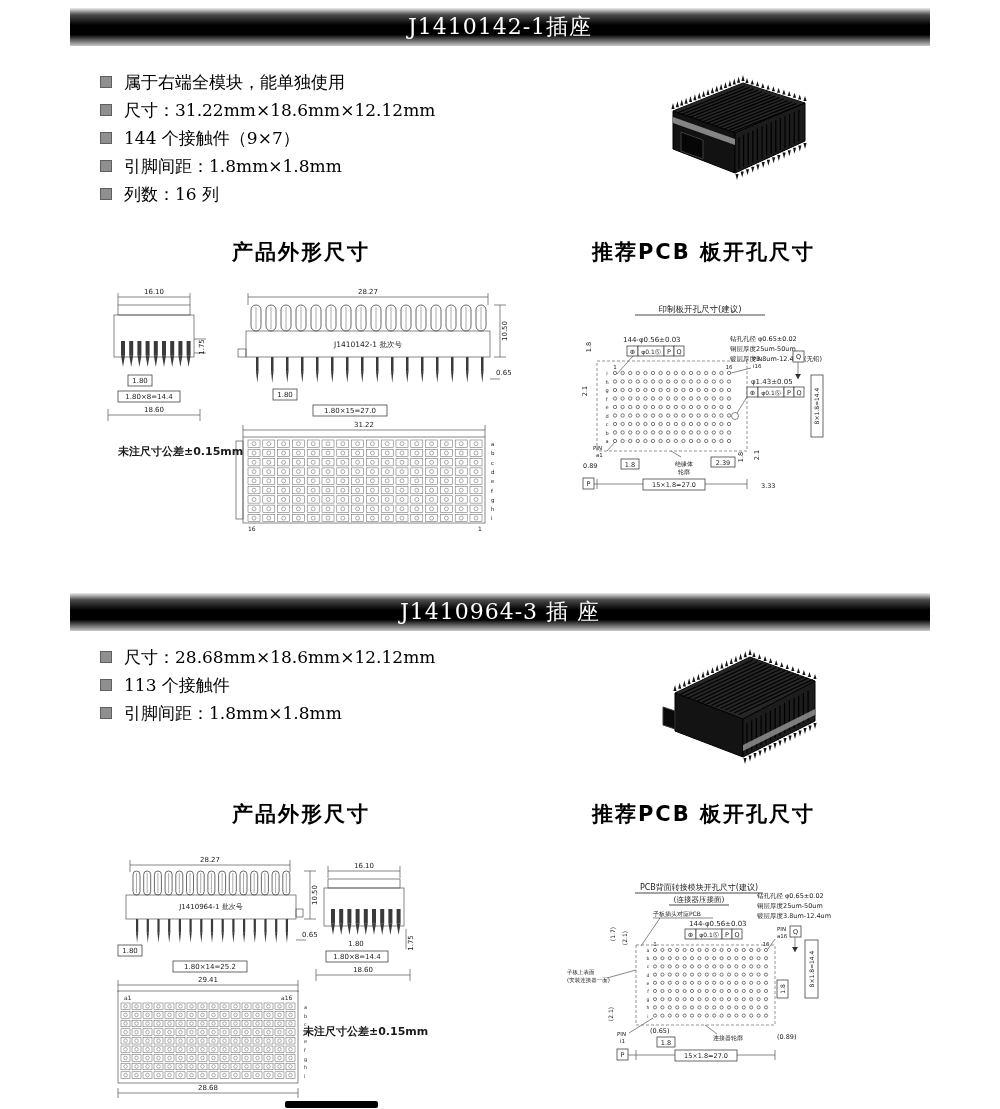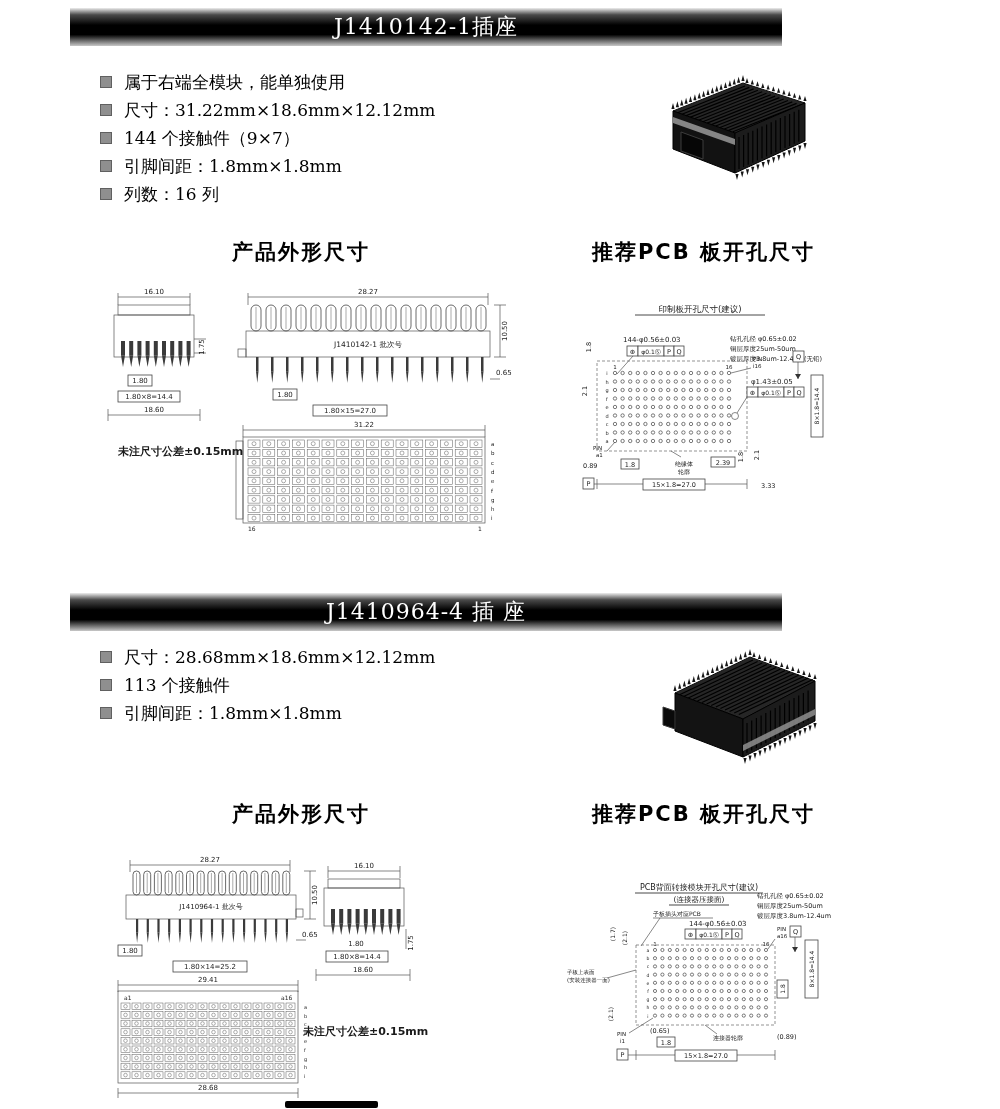--- a/index.html
+++ b/index.html
@@ -1,18 +1,18 @@
 <!DOCTYPE html>
 <html><head>
 <meta charset="utf-8">
 <style>
   html,body{margin:0;padding:0;background:#fff;}
   .page{position:relative;width:1000px;height:1109px;background:#fff;overflow:hidden;
         font-family:"DejaVu Sans",sans-serif;color:#000;}
-  .titlebar{position:absolute;left:70px;width:712px;height:38px;text-align:center;
+  .titlebar{position:absolute;left:70px;width:860px;height:38px;text-align:center;
         background:linear-gradient(180deg,#ededed 0%,#4a4a4a 18%,#000 45%,#000 70%,#c8c8c8 100%);
         color:#fff;font-size:22px;line-height:38px;font-family:"DejaVu Serif",serif;letter-spacing:1px;}
   .bullets{position:absolute;list-style:none;margin:16px;padding:0;}
   .bullets li{display:flex;align-items:flex-start;margin-bottom:10px;
         font-family:"DejaVu Serif",serif;font-size:17px;line-height:18px;}
   .sq{width:10px;height:10px;background:#8f8f8f;border:1px solid #606060;margin:3px 12px 0 0;flex:none;}
   .dhead{position:absolute;font-weight:bold;font-size:21px;text-align:right;letter-spacing:2px;
         font-family:"DejaVu Sans",sans-serif;}
   .tech{position:absolute;overflow:visible;}
   .tech text{fill:#1a1a1a;font-family:"DejaVu Sans",sans-serif;}
@@ -852,21 +852,21 @@
     </g>
     <text class="t65" x="196" y="193">3.33</text>
     <g>
       <rect class="bx" x="18" y="183" width="11" height="11"></rect>
       <text class="t65 mid" x="23.5" y="191">P</text>
       <line class="ln" x1="29" y1="189" x2="32" y2="189"></line>
     </g>
   </svg>
 
   <div class="titlebar" style="top:593px;">
-    <span>J1410964-4 插 座</span>
+    <span>J1410964-3 插 座</span>
   </div>
 
   <ul class="bullets" style="left:84px;top:632px;width:540px;">
     <li>
         <span class="sq"></span>
         <span>尺寸：28.68mm×18.6mm×12.12mm</span>
       </li>
     <li>
         <span class="sq"></span>
         <span>113 个接触件</span>

